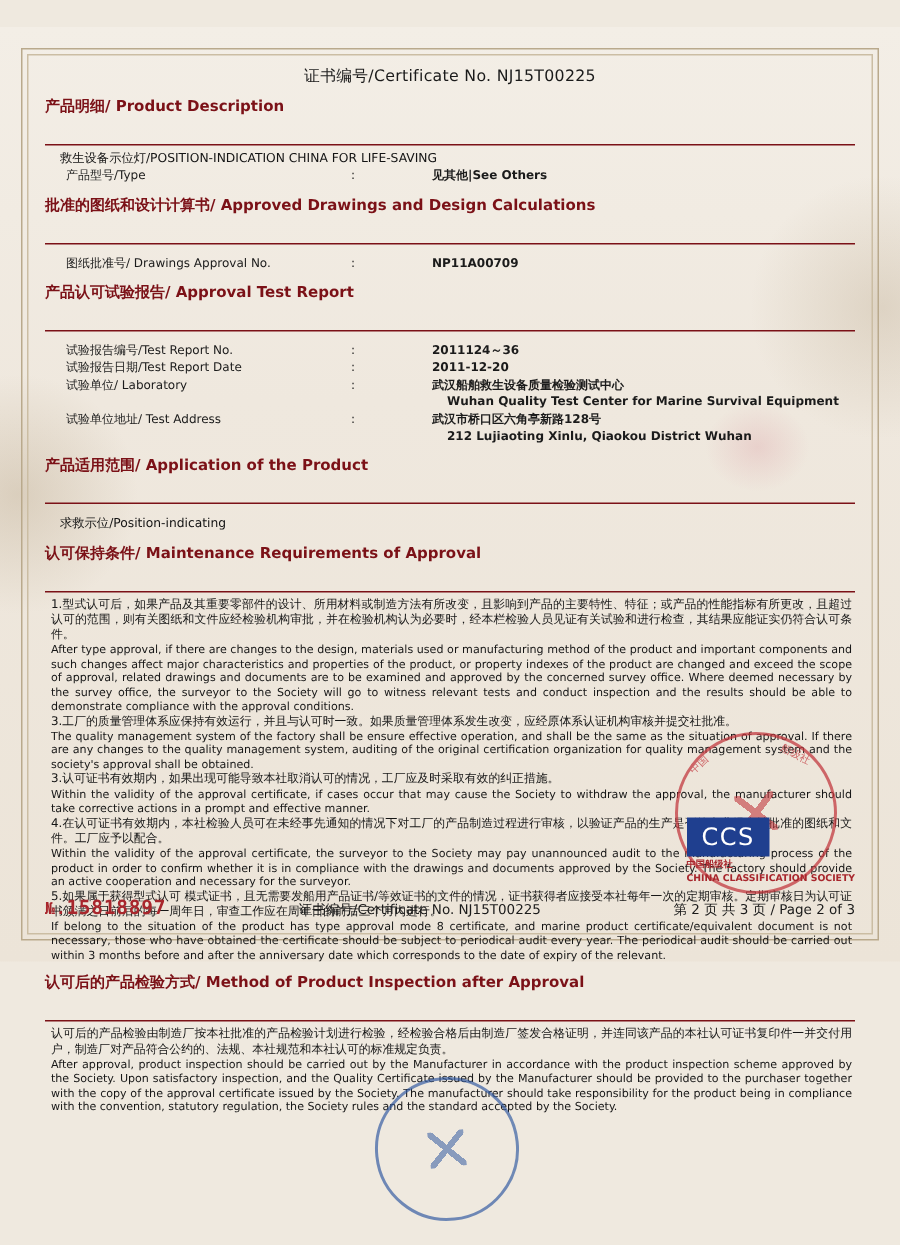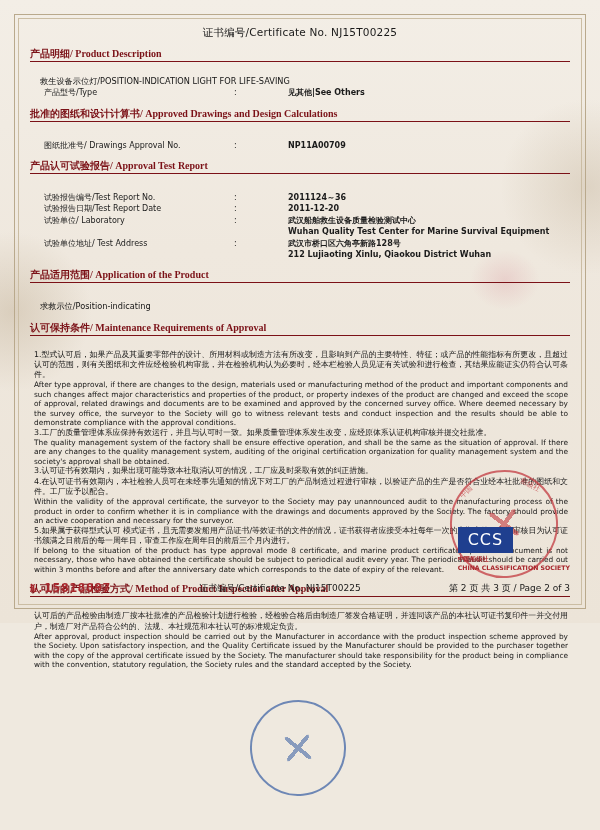--- a/index.html
+++ b/index.html
@@ -5,21 +5,21 @@
   html,body{margin:0;padding:0;}
   body{
     width:600px;height:830px;
     background:#efe9df;
     font-family:"DejaVu Sans","Liberation Sans",sans-serif;
     color:#1b1b1b;
     position:relative;
     overflow:hidden;
   }
   .page{
-    position:absolute;left:0;top:0;width:600px;height:623px;
+    position:absolute;left:0;top:18px;width:600px;height:623px;
     background:linear-gradient(180deg,#f3eee6 0%,#efe8de 40%,#ece4d8 100%);
   }
   .border-outer{
     position:absolute;left:14px;top:14px;right:14px;bottom:14px;
     border:1px solid #b9a98c;
   }
   .border-inner{
     position:absolute;left:18px;top:18px;right:18px;bottom:18px;
     border:1px solid #cbbda3;
   }
@@ -31,45 +31,44 @@
     font-size:10.5px;
     letter-spacing:.2px;
     margin-bottom:7px;
     color:#1a1a1a;
   }
   .sec-head{
     font-size:10px;
     font-weight:bold;
     color:#7b1117;
     border-bottom:1.1px solid #7b1117;
-    padding-bottom:1px;
+    padding-bottom:18px;
     margin-top:8px;
-    margin-bottom:14px;
+    margin-bottom:3px;
     line-height:13px;
-    font-family:Liberation Serif, serif;
   }
   .sec-head.first{margin-top:2px;}
   .body-line{
     font-size:8.2px;
     line-height:11.2px;
     color:#141414;
     margin-left:10px;
     white-space:pre-wrap;
   }
   .kv{
     display:flex;
     font-size:8px;
     line-height:11.4px;
     margin-left:14px;
     gap:40px;
   }
   .kv .k{width:150px;flex:0 0 150px;}
   .kv .c{width:14px;flex:0 0 14px;text-align:left;}
   .kv .v{flex:1 1 auto;font-weight:bold;}
-  .kv .v .sub{display:block;}
+  .kv .v .sub{display:block;margin-left:10px;}
   .para{
     font-size:7.4px;
     line-height:9.5px;
     margin-left:4px;
     margin-right:2px;
     text-align:justify;
     white-space:pre-wrap;
     color:#161616;
   }
   .para.cn{font-size:7.9px;line-height:10.2px;}
@@ -168,21 +167,21 @@
   <div class="edge-noise"></div>
   <div class="pinkish"></div>
   <div class="border-outer"></div>
   <div class="border-inner"></div>
 
   <div class="content">
 
     <div class="cert-no-top">证书编号/Certificate No. NJ15T00225</div>
 
     <div class="sec-head first">产品明细/ Product Description</div>
-    <div class="body-line">救生设备示位灯/POSITION-INDICATION LIGHT FOR LIFE-SAVING</div>
+    <div class="body-line">救生设备示位灯/POSITION-INDICATION CHINA FOR LIFE-SAVING</div>
     <div class="kv">
       <div class="k">产品型号/Type</div>
       <div class="c">:</div>
       <div class="v">见其他|See Others</div>
     </div>
 
     <div class="sec-head">批准的图纸和设计计算书/ Approved Drawings and Design Calculations</div>
     <div class="gap"></div>
     <div class="kv">
       <div class="k">图纸批准号/ Drawings Approval No.</div>
@@ -226,20 +225,21 @@
     <div class="sec-head">产品适用范围/ Application of the Product</div>
     <div class="gap"></div>
     <div class="body-line">求救示位/Position-indicating</div>
 
     <div class="sec-head">认可保持条件/ Maintenance Requirements of Approval</div>
     <div class="para cn">1.型式认可后，如果产品及其重要零部件的设计、所用材料或制造方法有所改变，且影响到产品的主要特性、特征；或产品的性能指标有所更改，且超过认可的范围，则有关图纸和文件应经检验机构审批，并在检验机构认为必要时，经本栏检验人员见证有关试验和进行检查，其结果应能证实仍符合认可条件。</div>
     <div class="para">After type approval, if there are changes to the design, materials used or manufacturing method of the product and important components and such changes affect major characteristics and properties of the product, or property indexes of the product are changed and exceed the scope of approval, related drawings and documents are to be examined and approved by the concerned survey office. Where deemed necessary by the survey office, the surveyor to the Society will go to witness relevant tests and conduct inspection and the results should be able to demonstrate compliance with the approval conditions.</div>
     <div class="para cn">3.工厂的质量管理体系应保持有效运行，并且与认可时一致。如果质量管理体系发生改变，应经原体系认证机构审核并提交社批准。</div>
     <div class="para">The quality management system of the factory shall be ensure effective operation, and shall be the same as the situation of approval. If there are any changes to the quality management system, auditing of the original certification organization for quality management system and the society's approval shall be obtained.</div>
     <div class="para cn">3.认可证书有效期内，如果出现可能导致本社取消认可的情况，工厂应及时采取有效的纠正措施。</div>
+    <div class="para">Within the validity of the approval certificate, if cases occur that may cause the Society to withdraw the approval, the manufacturer should take corrective actions in a prompt and effective manner.</div>
     <div class="para cn">4.在认可证书有效期内，本社检验人员可在未经事先通知的情况下对工厂的产品制造过程进行审核，以验证产品的生产是否符合业经本社批准的图纸和文件。工厂应予以配合。</div>
     <div class="para">Within the validity of the approval certificate, the surveyor to the Society may pay unannounced audit to the manufacturing process of the product in order to confirm whether it is in compliance with the drawings and documents approved by the Society. The factory should provide an active cooperation and necessary for the surveyor.</div>
     <div class="para cn">5.如果属于获得型式认可 模式证书，且无需要发船用产品证书/等效证书的文件的情况，证书获得者应接受本社每年一次的定期审核。定期审核日为认可证书颁满之日前后的每一周年日，审查工作应在周年日的前后三个月内进行。</div>
     <div class="para">If belong to the situation of the product has type approval mode 8 certificate, and marine product certificate/equivalent document is not necessary, those who have obtained the certificate should be subject to periodical audit every year. The periodical audit should be carried out within 3 months before and after the anniversary date which corresponds to the date of expiry of the relevant.</div>
 
     <div class="sec-head">认可后的产品检验方式/ Method of Product Inspection after Approval</div>
     <div class="para cn">认可后的产品检验由制造厂按本社批准的产品检验计划进行检验，经检验合格后由制造厂签发合格证明，并连同该产品的本社认可证书复印件一并交付用户，制造厂对产品符合公约的、法规、本社规范和本社认可的标准规定负责。</div>
     <div class="para">After approval, product inspection should be carried out by the Manufacturer in accordance with the product inspection scheme approved by the Society. Upon satisfactory inspection, and the Quality Certificate issued by the Manufacturer should be provided to the purchaser together with the copy of the approval certificate issued by the Society. The manufacturer should take responsibility for the product being in compliance with the convention, statutory regulation, the Society rules and the standard accepted by the Society.</div>
   </div>
 

